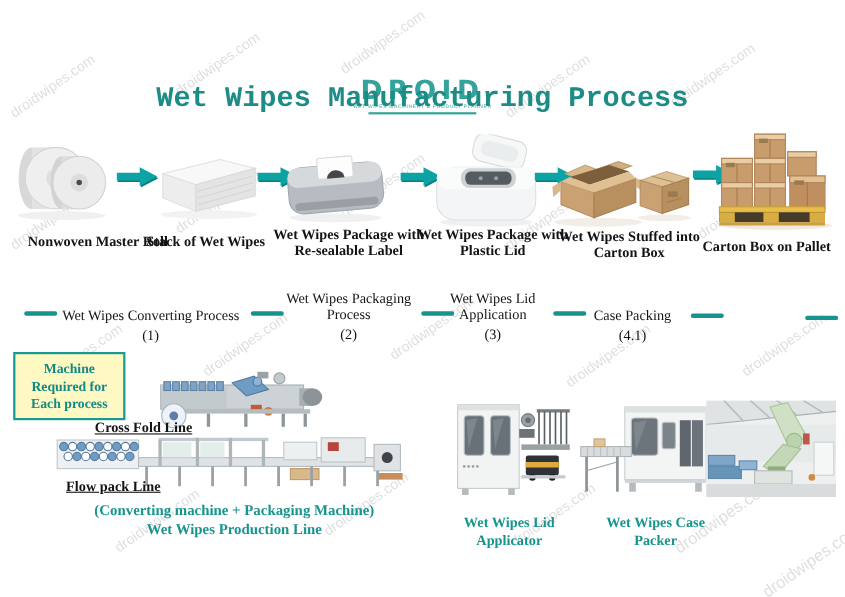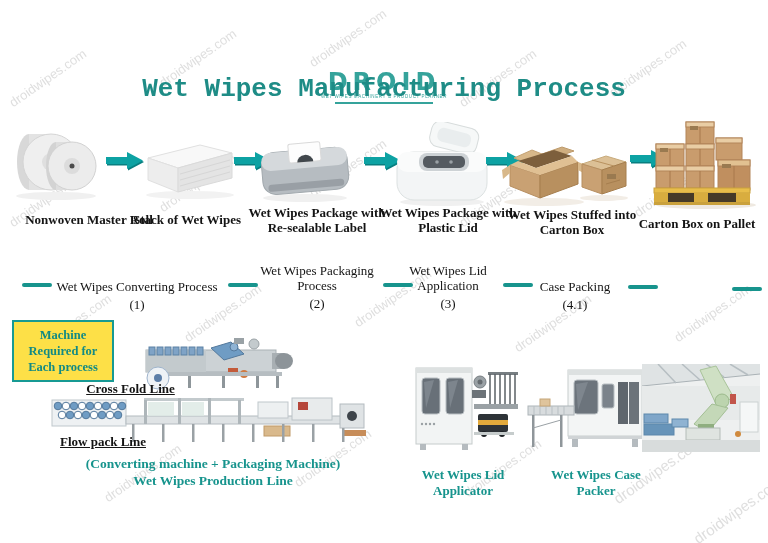--- a/index.html
+++ b/index.html
@@ -23,21 +23,21 @@
   .fig svg{display:block;width:100%;height:100%;}
   .arrow{position:absolute;width:38px;height:23px;}
   .arrow svg{display:block;width:100%;height:100%;}
   
   .step-label{position:absolute;text-align:center;font-weight:700;font-size:13px;line-height:15px;color:#141414;}
   .dash{position:absolute;width:30px;height:3.5px;background:#17948d;border-radius:2px;}
   .plabel{position:absolute;text-align:center;font-weight:400;font-size:13px;line-height:15px;color:#141414;}
   .plabel .num{margin-top:3px;}
   .req-box{position:absolute;left:12px;top:320px;width:98px;height:58px;border:2px solid #179a93;
            display:flex;align-items:center;justify-content:center;text-align:center;
-           font-weight:700;font-size:12.5px;line-height:16px;color:#128a84;background:#fde047;}
+           font-weight:700;font-size:12.5px;line-height:16px;color:#128a84;background:#fef9c3;}
   .caption{position:absolute;text-align:center;font-weight:700;font-size:13px;color:#17948d;}
   .caption.black{color:#141414;text-decoration:underline;}
   .prod-caption{position:absolute;left:38px;top:455px;width:350px;text-align:center;
                 font-weight:700;font-size:13.5px;line-height:17px;color:#17948d;}
 </style>
 </head>
 <body>
 
 <div class="page">
 

